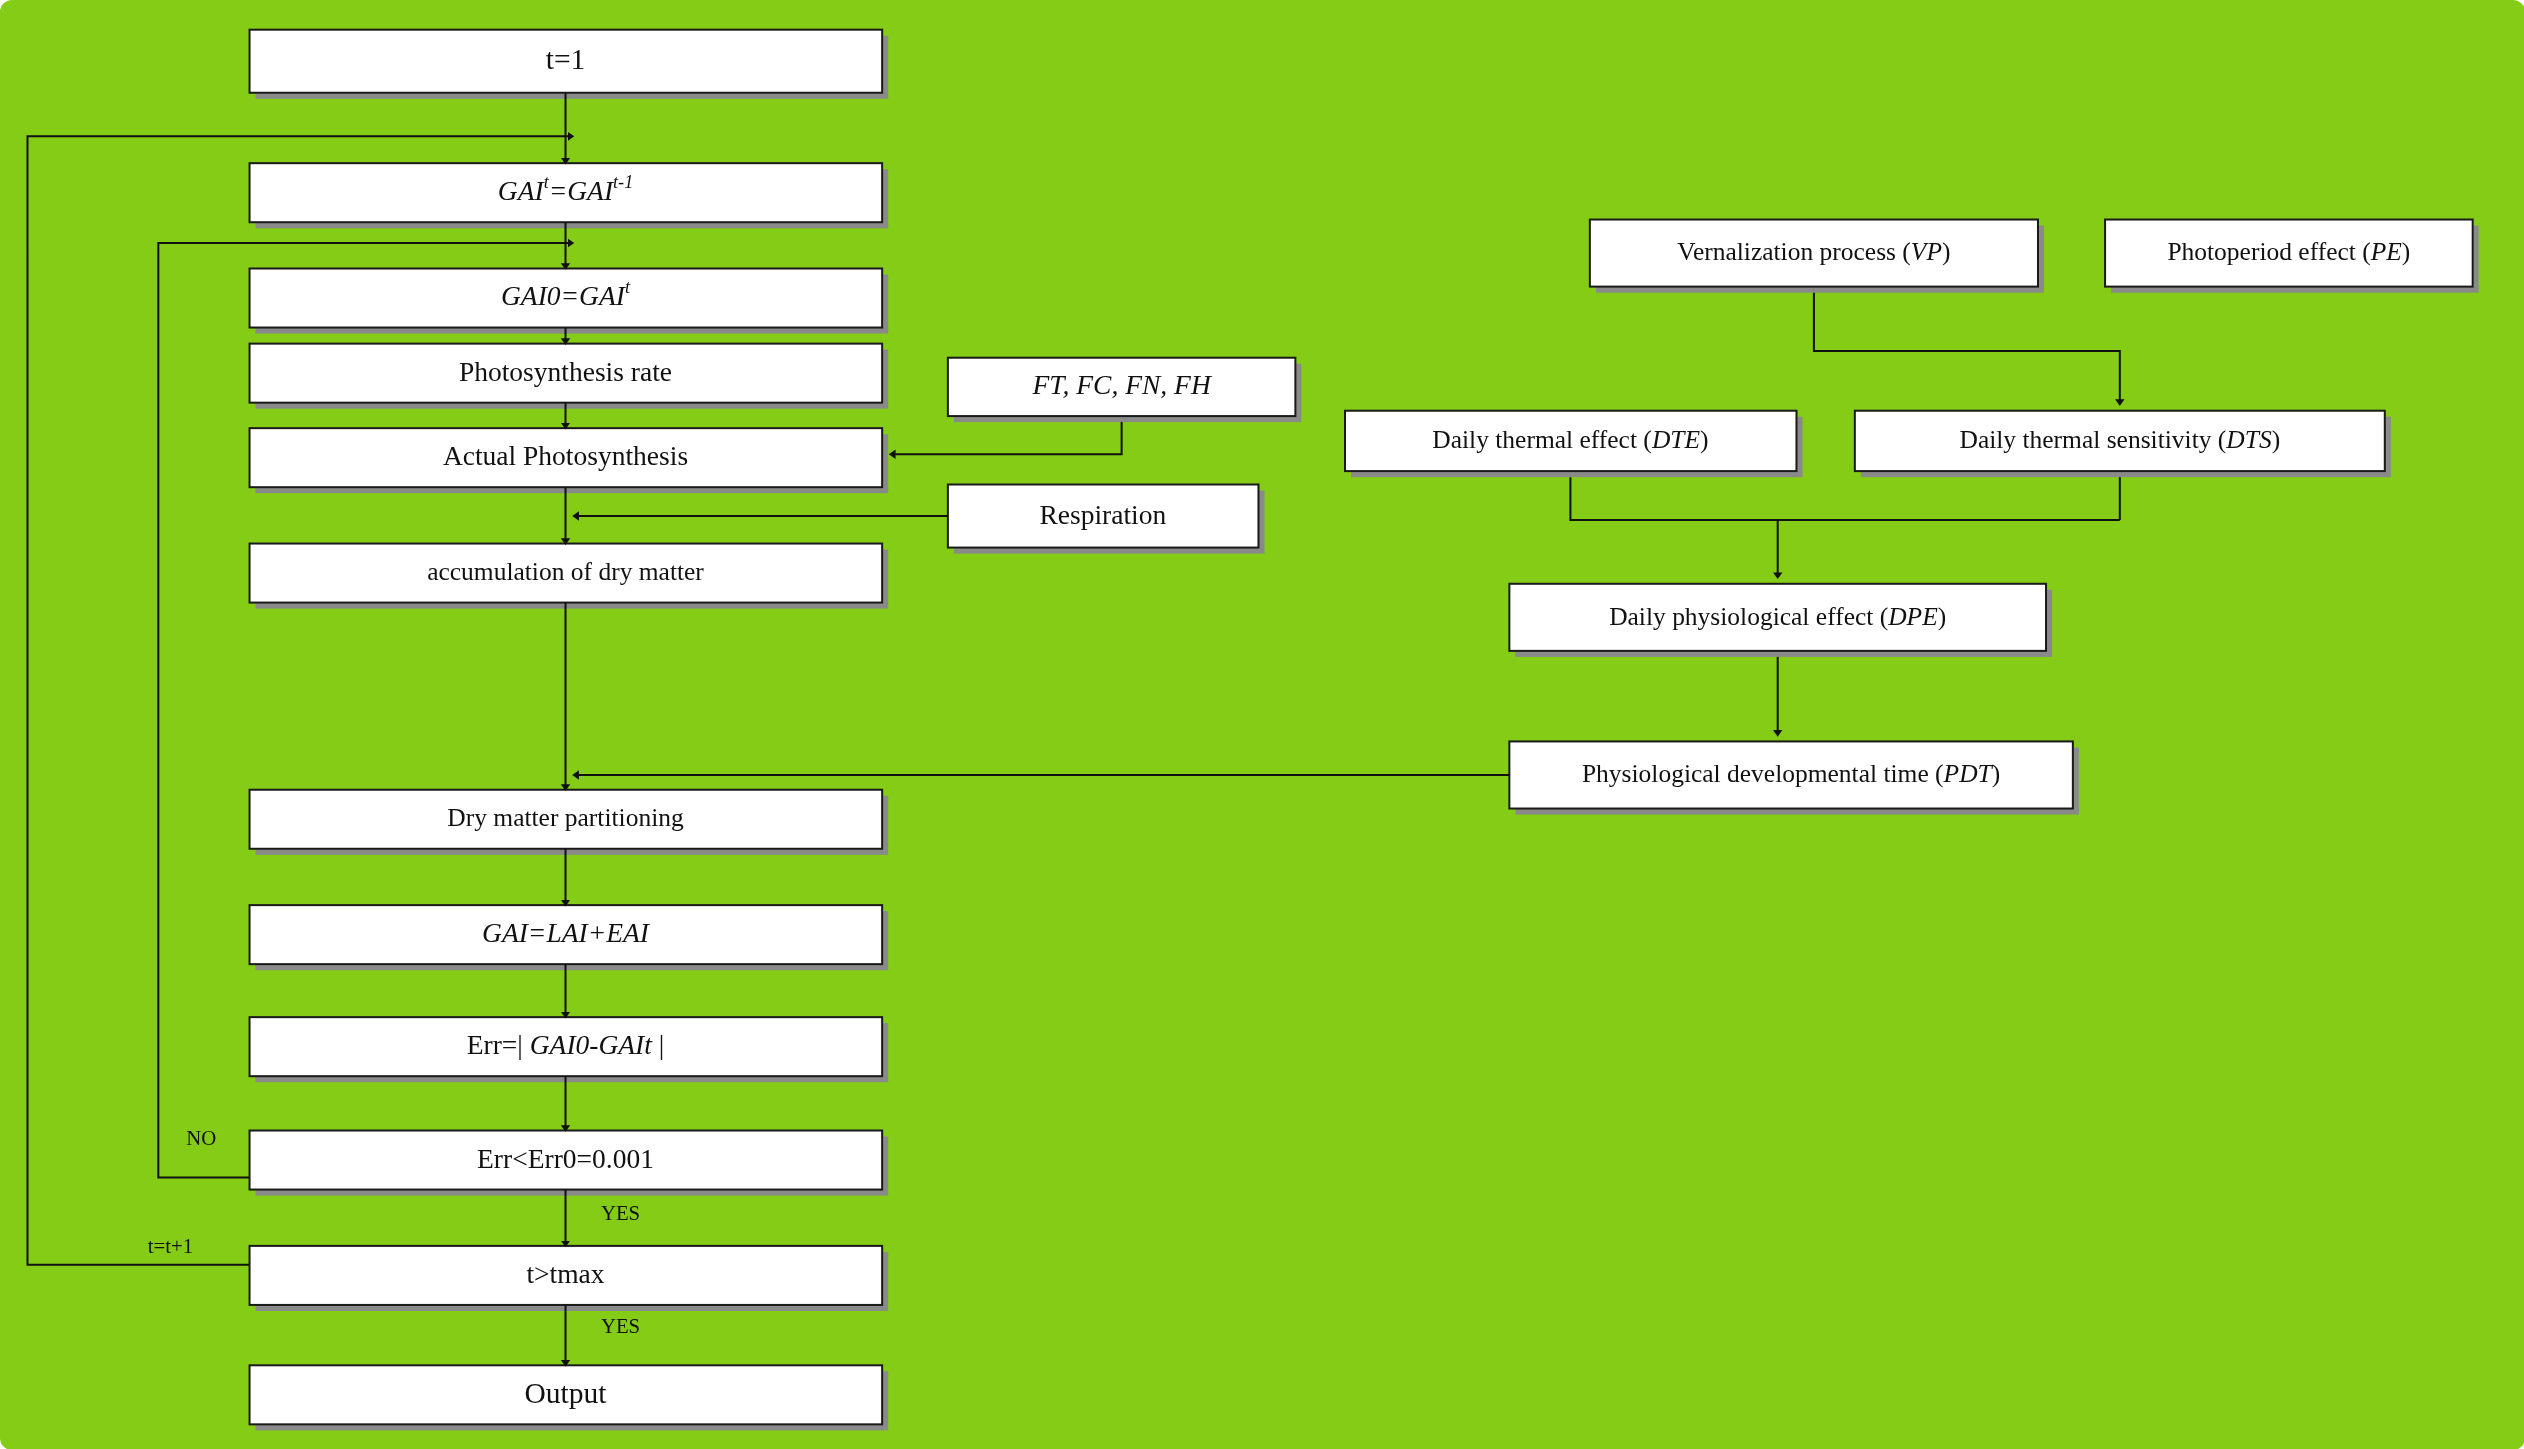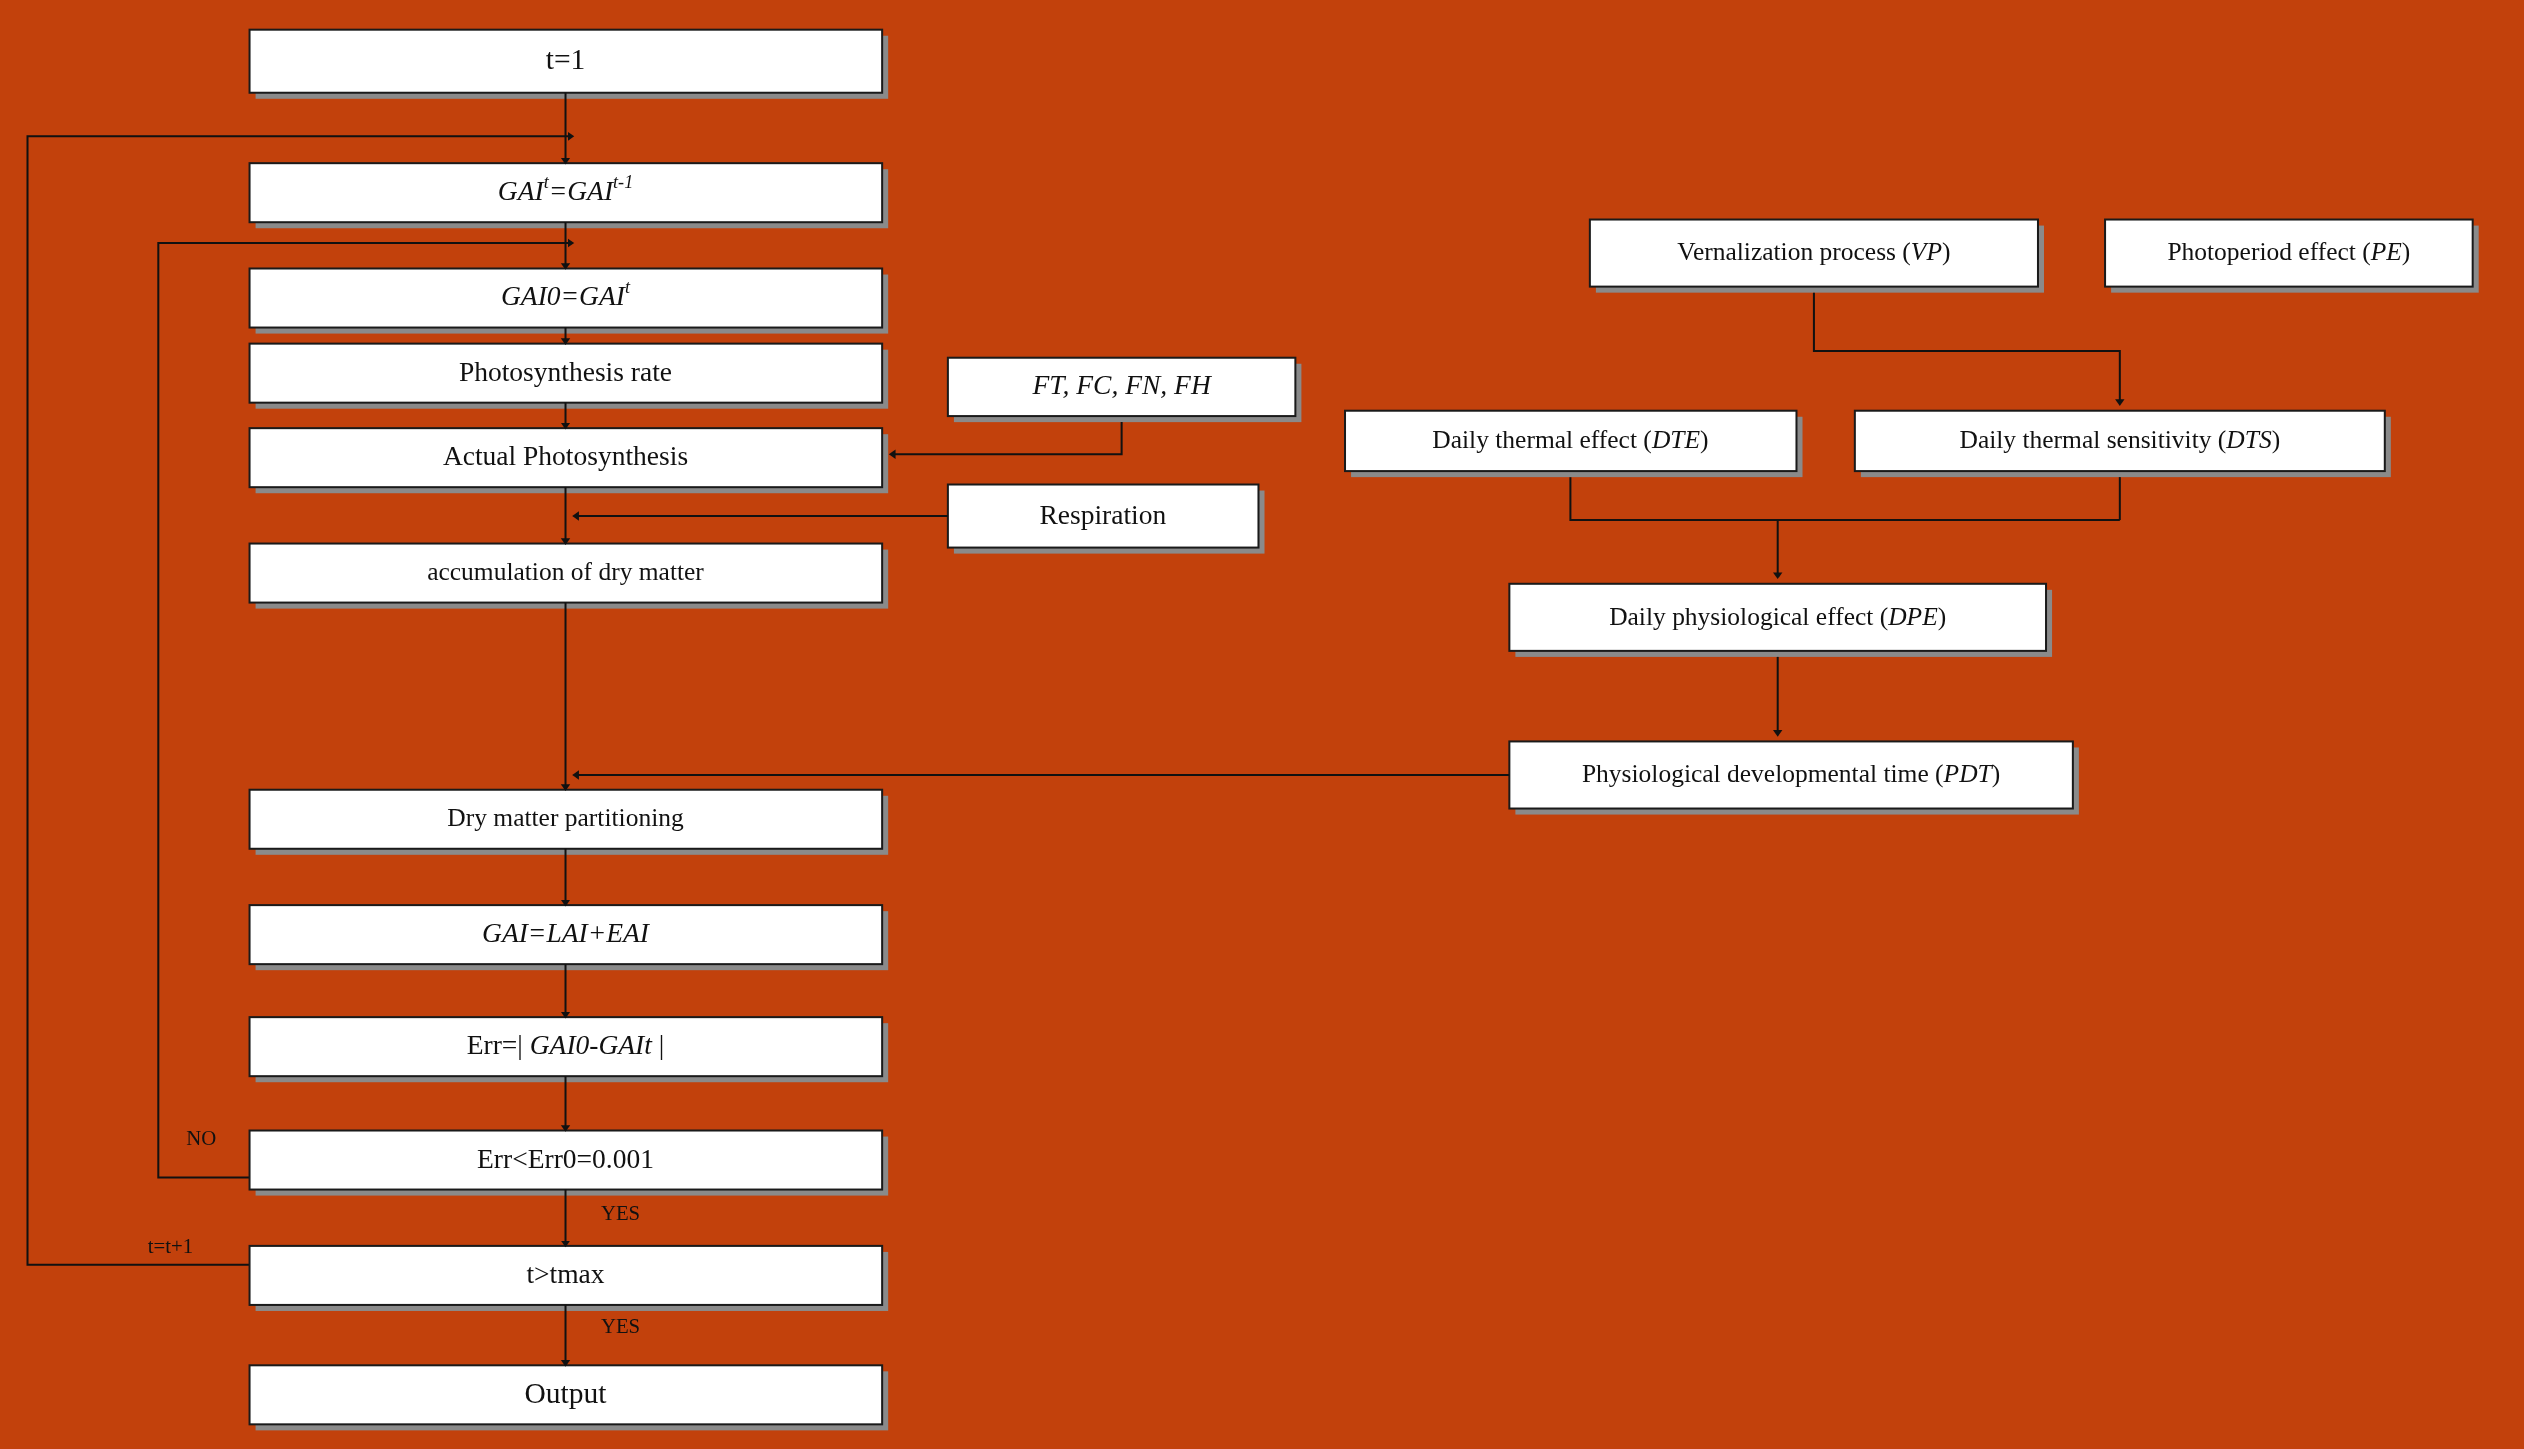--- a/index.html
+++ b/index.html
@@ -1,18 +1,18 @@
 <!DOCTYPE html>
 <html style="font-size:10.7px"><head>
 <meta charset="utf-8">
 <title>Crop Growth Model Flowchart</title>
 <style>
   html,body{margin:0;padding:0;background:#ffffff;}
   body{font-family:"Liberation Serif","DejaVu Serif",serif;}
-  #stage{position:relative;width:2525px;height:1450px;background:#c2410c;overflow:hidden;}
+  #stage{position:relative;width:2525px;height:1450px;background:#84cc16;overflow:hidden;border-radius:12px;}
   svg#diagram{position:absolute;left:0;top:0;width:2525px;height:1450px;}
   .boxrect{fill:#ffffff;stroke:#1a1a1a;stroke-width:3;}
   .boxshadow{fill:#8a8a8a;stroke:none;}
   .conn{stroke:#111111;stroke-width:3;fill:none;}
   .boxlabel{font-family:"Liberation Serif","DejaVu Serif",serif;fill:#111111;
             text-anchor:middle;dominant-baseline:middle;}
   .lbl-lg{font-size:44px;}
   .lbl-md{font-size:41px;}
   .lbl-sm{font-size:38px;}
   .ital{font-style:italic;}

